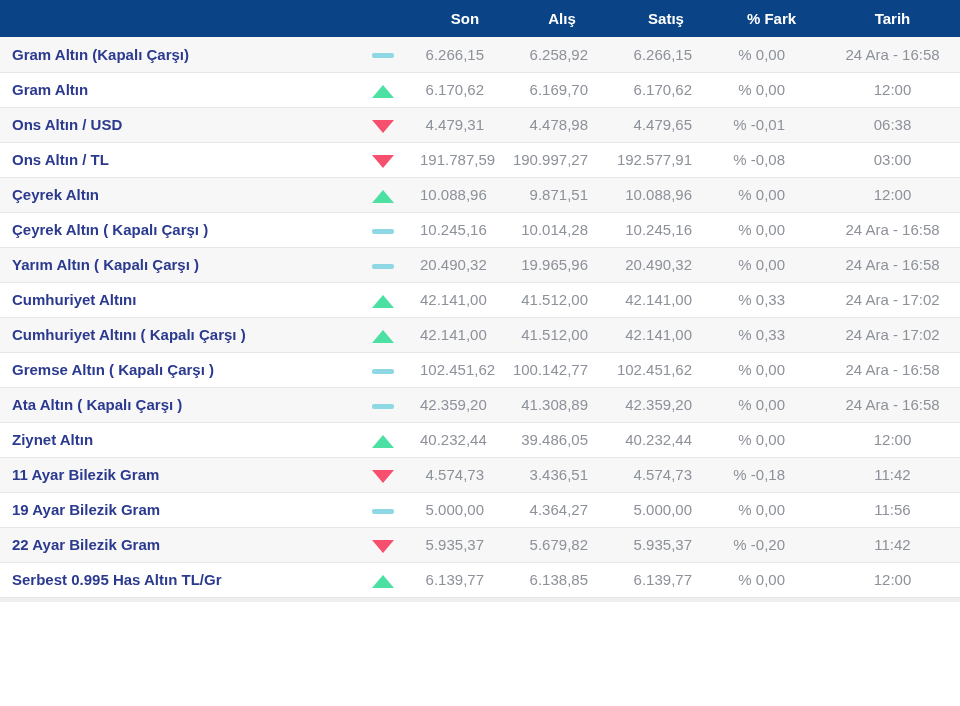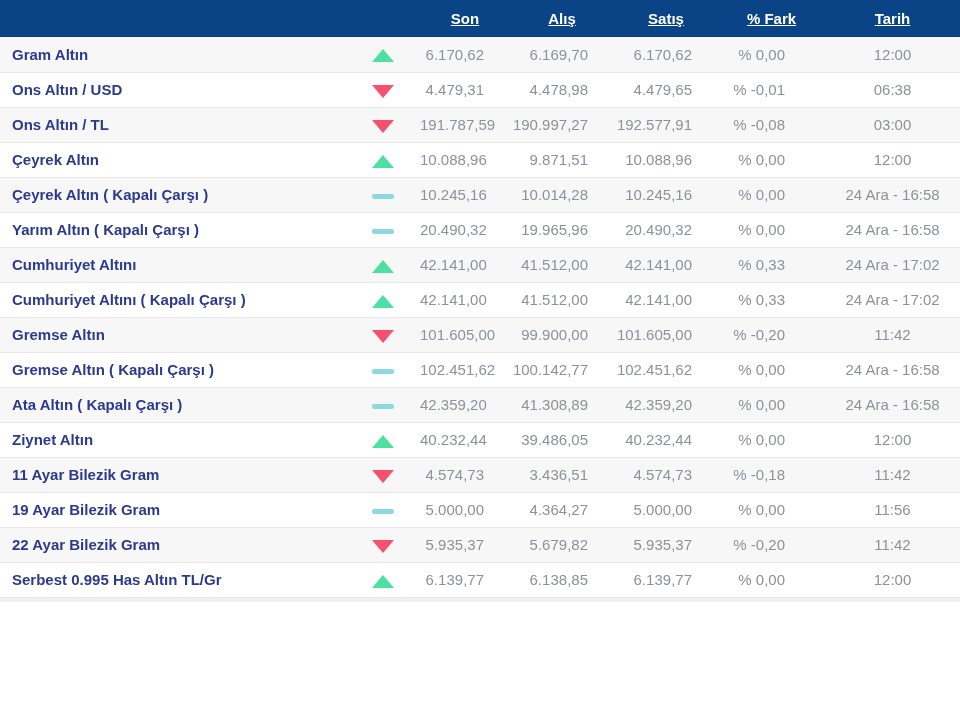--- a/index.html
+++ b/index.html
@@ -29,21 +29,20 @@
   col.c-tarih{width:135px;}
 
   thead th{
     background:var(--header-bg);
     color:#ffffff;
     height:37px;
     font-size:15px;
     font-weight:bold;
     text-align:center;
     padding:0;
-    text-decoration:underline;
   }
   tbody tr{height:35px;}
   tbody tr:nth-child(odd){background:var(--stripe-bg);}
   tbody tr:nth-child(even){background:#ffffff;}
   tbody td{
     border-bottom:1px solid var(--row-border);
     padding:0;
     font-size:15px;
     vertical-align:middle;
   }
@@ -113,20 +112,29 @@
       <th></th>
       <th>Son</th>
       <th>Alış</th>
       <th>Satış</th>
       <th>% Fark</th>
       <th>Tarih</th>
     </tr>
   </thead>
   <tbody>
       <tr>
+    <td class="name"><span>Gram Altın (Kapalı Çarşı)</span></td>
+    <td class="icon"><span class="icon-box tri-flat"></span></td>
+    <td class="num">6.266,15</td>
+    <td class="num">6.258,92</td>
+    <td class="num">6.266,15</td>
+    <td class="fark">% 0,00</td>
+    <td class="tarih">24 Ara - 16:58</td>
+  </tr>
+      <tr>
     <td class="name"><span>Gram Altın</span></td>
     <td class="icon"><span class="icon-box tri-up"></span></td>
     <td class="num">6.170,62</td>
     <td class="num">6.169,70</td>
     <td class="num">6.170,62</td>
     <td class="fark">% 0,00</td>
     <td class="tarih">12:00</td>
   </tr>
       <tr>
     <td class="name"><span>Ons Altın / USD</span></td>
@@ -185,29 +193,20 @@
       <tr>
     <td class="name"><span>Cumhuriyet Altını ( Kapalı Çarşı )</span></td>
     <td class="icon"><span class="icon-box tri-up"></span></td>
     <td class="num">42.141,00</td>
     <td class="num">41.512,00</td>
     <td class="num">42.141,00</td>
     <td class="fark">% 0,33</td>
     <td class="tarih">24 Ara - 17:02</td>
   </tr>
       <tr>
-    <td class="name"><span>Gremse Altın</span></td>
-    <td class="icon"><span class="icon-box tri-down"></span></td>
-    <td class="num">101.605,00</td>
-    <td class="num">99.900,00</td>
-    <td class="num">101.605,00</td>
-    <td class="fark">% -0,20</td>
-    <td class="tarih">11:42</td>
-  </tr>
-      <tr>
     <td class="name"><span>Gremse Altın ( Kapalı Çarşı )</span></td>
     <td class="icon"><span class="icon-box tri-flat"></span></td>
     <td class="num">102.451,62</td>
     <td class="num">100.142,77</td>
     <td class="num">102.451,62</td>
     <td class="fark">% 0,00</td>
     <td class="tarih">24 Ara - 16:58</td>
   </tr>
       <tr>
     <td class="name"><span>Ata Altın ( Kapalı Çarşı )</span></td>

